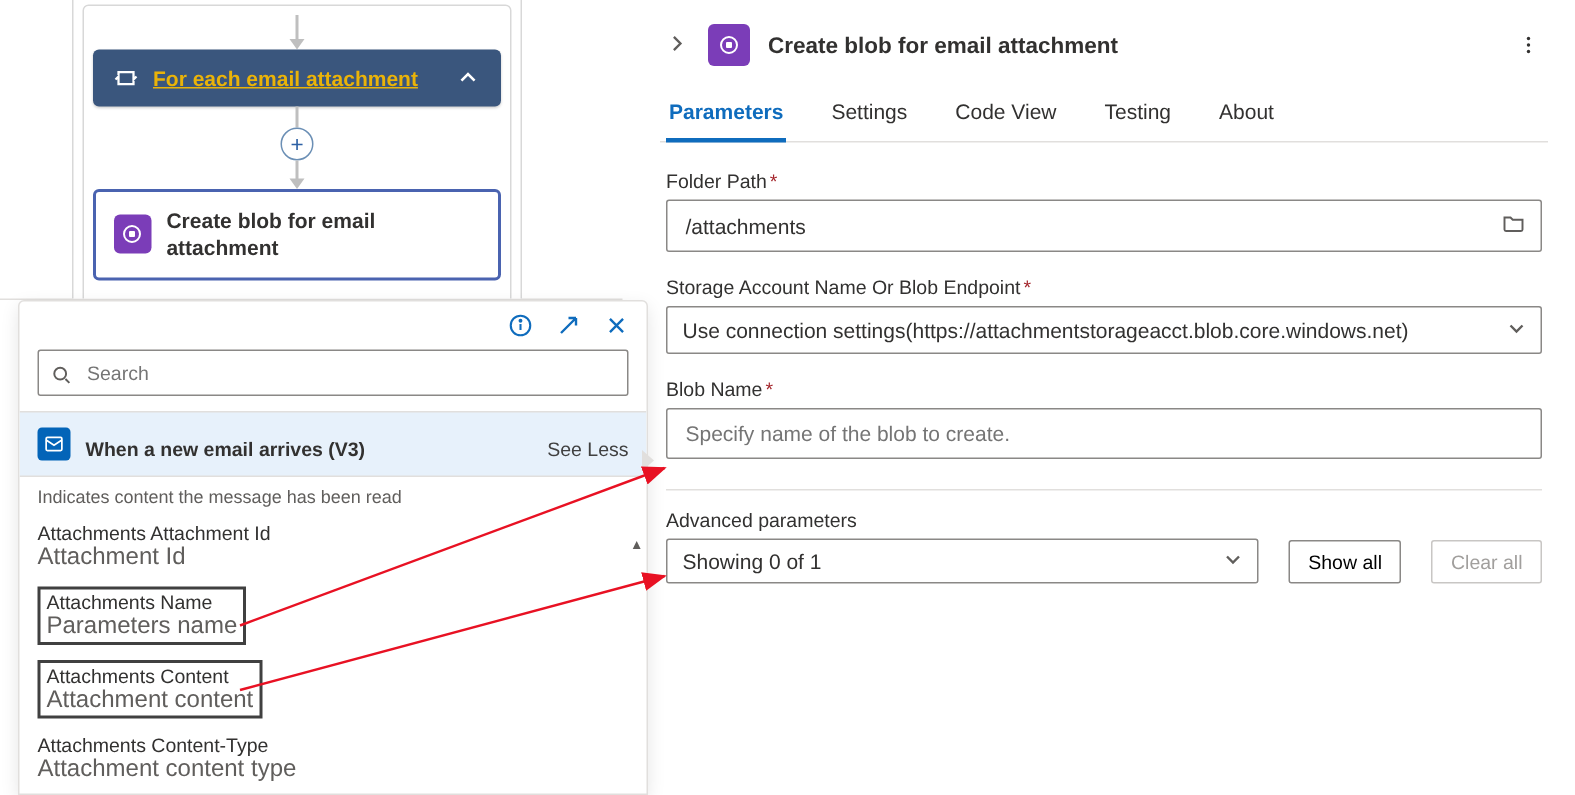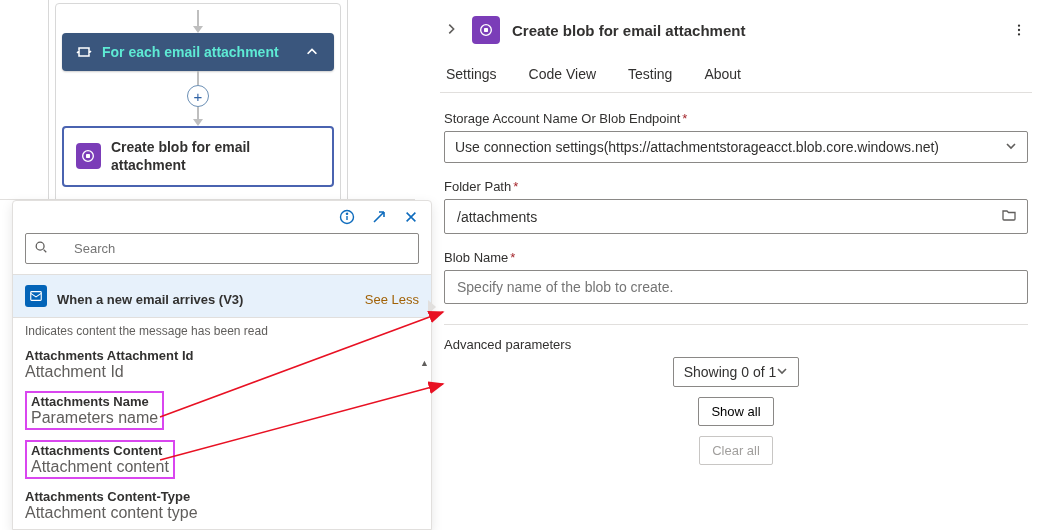--- a/index.html
+++ b/index.html
@@ -5,50 +5,50 @@
   * { box-sizing: border-box; }
   html, body { margin: 0; padding: 0; font-family: "Segoe UI", Arial, sans-serif; font-size: 13px; color: #323130; background: #ffffff; }
   #root { position: relative; width: 1050px; height: 530px; overflow: hidden; }
 
   
   .canvas-bg { position: absolute; left: 0; top: 0; width: 415px; height: 200px; border-bottom: 1px solid #e1dfdd; overflow: hidden; }
   .canvas-outer { position: absolute; left: 48px; top: -4px; width: 300px; border: 1px solid #d8d8d8; border-radius: 4px; background: #fff; }
   .canvas-inner { margin: 6px; border: 1px solid #d8d8d8; border-radius: 4px; padding: 6px 6px 20px 6px; }
   .vline { width: 2px; height: 18px; background: #bfbfbf; margin: 0 auto; }
   .arrowdown { width: 0; height: 0; border-left: 5px solid transparent; border-right: 5px solid transparent; border-top: 7px solid #bfbfbf; margin: -2px auto 0 auto; }
-  .foreach-card { background: #3a567d; color: #5eead4; border-radius: 4px; padding: 10px 14px; display: flex; align-items: center; gap: 10px; box-shadow: 0 1px 2px rgba(0,0,0,.2); }
+  .foreach-card { background: #3a567d; color: #eab308; border-radius: 4px; padding: 10px 14px; display: flex; align-items: center; gap: 10px; box-shadow: 0 1px 2px rgba(0,0,0,.2); text-decoration: underline; }
   .foreach-card .label { font-weight: 600; font-size: 14px; line-height: 1.3; flex: 1; }
   .chev-up { width: 16px; height: 16px; display: inline-flex; align-items: center; justify-content: center; }
   .chev-up svg { stroke: #fff; }
   .loop-icon { width: 16px; height: 16px; display: inline-flex; }
   .plus-circle { width: 22px; height: 22px; border-radius: 50%; border: 1px solid #6b8fb5; display: flex; align-items: center; justify-content: center; color: #2e61a5; margin: 0 auto; background: #fff; font-size: 15px; line-height: 1; }
   .create-card { border: 2px solid #4a63b0; border-radius: 4px; padding: 10px 12px; display: flex; align-items: center; gap: 10px; background: #fff; }
   .create-card .title { font-weight: 600; font-size: 14px; line-height: 1.3; }
   .blob-icon { width: 26px; height: 26px; border-radius: 4px; background: #7b3db8; display: flex; align-items: center; justify-content: center; }
   .blob-icon svg { fill: #fff; }
 
   
   .dyn-panel { position: absolute; left: 12px; top: 200px; width: 420px; bottom: 0; border: 1px solid #e1dfdd; border-radius: 4px 4px 0 0; background: #fff; box-shadow: 0 4px 12px rgba(0,0,0,.1); overflow: hidden; }
   .dyn-header { display: flex; justify-content: flex-end; gap: 16px; padding: 8px 12px 4px 12px; }
   .hicon { width: 16px; height: 16px; display: inline-flex; align-items: center; justify-content: center; color: #0f6cbd; cursor: pointer; }
   .search-wrap { padding: 4px 12px 10px 12px; }
-  .search-box { display: flex; align-items: flex-start; gap: 24px; border: 1px solid #8a8886; border-radius: 2px; padding: 6px 8px; }
+  .search-box { display: flex; align-items: flex-end; gap: 8px; border: 1px solid #8a8886; border-radius: 2px; padding: 6px 8px; }
   .search-box input { border: none; outline: none; flex: 1; font-size: 13px; }
   .search-ico { width: 14px; height: 14px; color: #605e5c; }
   .trigger-row { display: flex; align-items: flex-end; gap: 10px; padding: 10px 12px; background: #e7f1fb; border-top: 1px solid #e1dfdd; border-bottom: 1px solid #e1dfdd; }
   .trigger-row .ticon { width: 22px; height: 22px; background: #0364b8; border-radius: 3px; display: flex; align-items: center; justify-content: center; color: #fff; font-size: 11px; }
   .trigger-row .tname { font-weight: 600; flex: 1; }
-  .trigger-row .seeless { color: #a16207; font-size: 13px; cursor: pointer; }
+  .trigger-row .seeless { color: #404040; font-size: 13px; cursor: pointer; }
   .scrolltick { position: absolute; right: 2px; top: 84px; font-size: 9px; color: #605e5c; }
   .dyn-body { padding: 6px 12px 10px 12px; overflow: auto; }
   .desc-sub { color: #605e5c; font-size: 12px; margin-bottom: 10px; }
   .attr-item { margin: 8px 0 10px 0; }
-  .attr-item .atitle { font-weight: 700; font-size: 13px; }
+  .attr-item .atitle { font-weight: 400; font-size: 13px; }
   .attr-item .adesc { color: #605e5c; font-size: 16px; }
-  .redbox { border: 2px solid #d946ef; display: inline-block; padding: 1px 4px; }
+  .redbox { border: 2px solid #404040; display: inline-block; padding: 1px 4px; }
   .attr-name-wrap, .attr-content-wrap { margin: 10px 0 10px 0; }
 
   
   .detail { position: absolute; left: 430px; right: 0; top: 0; bottom: 0; padding: 10px 18px 10px 10px; overflow: hidden; }
   .detail-header { display: flex; align-items: center; gap: 12px; padding: 6px 4px 14px 4px; }
   .collapse-chev { width: 16px; height: 16px; color: #605e5c; cursor: pointer; }
   .detail-title { font-weight: 600; font-size: 15px; flex: 1; }
   .kebab { width: 18px; height: 18px; color: #323130; cursor: pointer; display: flex; align-items: center; justify-content: center; }
   .tabs { display: flex; gap: 28px; border-bottom: 1px solid #e1dfdd; padding: 0 4px; margin-bottom: 18px; }
   .tab { padding: 8px 2px 10px 2px; font-size: 14px; color: #323130; cursor: pointer; }
@@ -56,21 +56,21 @@
   .field { margin: 0 4px 16px 4px; }
   .field-label { font-size: 13px; margin-bottom: 5px; }
   .req { color: #a4262c; margin-left: 2px; }
   .select, .textinput { width: 100%; border: 1px solid #8a8886; border-radius: 2px; padding: 7px 10px; font-size: 14px; display: flex; align-items: center; background: #fff; }
   .select .sval { flex: 1; }
   .select .caret { width: 12px; color: #605e5c; }
   .textinput input { border: none; outline: none; width: 100%; font-size: 14px; color: #323130; }
   .textinput .foldicon { color: #605e5c; }
   .placeholder { color: #767676; }
   .hr { border-top: 1px solid #e1dfdd; margin: 20px 4px 12px 4px; }
-  .adv-row { display: flex; align-items: center; gap: 10px; margin: 0 4px; flex-direction: column; }
+  .adv-row { display: flex; align-items: center; gap: 20px; margin: 0 4px; }
   .adv-select { flex: 1; border: 1px solid #8a8886; border-radius: 2px; padding: 6px 10px; font-size: 14px; display: flex; align-items: center; }
   .adv-select .caret { width: 12px; color: #605e5c; margin-left: auto; }
   .btn { border: 1px solid #8a8886; border-radius: 2px; padding: 6px 12px; font-size: 13px; background: #fff; cursor: pointer; }
   .btn.disabled { color: #a19f9d; border-color: #c8c6c4; cursor: default; }
   .adv-label { font-size: 13px; margin: 0 4px 5px 4px; }
 
   
   .arrow-svg { position: absolute; left: 0; top: 0; width: 1050px; height: 530px; pointer-events: none; }
 
   .flyout-caret { position: absolute; left: 428px; top: 300px; width: 0; height: 0; border-top: 7px solid transparent; border-bottom: 7px solid transparent; border-left: 8px solid #e1dfdd; }
@@ -211,45 +211,46 @@
       <span class="kebab">
         <svg viewBox="0 0 16 16" width="14" height="14" fill="#323130">
             <circle cx="8" cy="3" r="1.3"></circle>
             <circle cx="8" cy="8" r="1.3"></circle>
             <circle cx="8" cy="13" r="1.3"></circle>
           </svg>
       </span>
     </div>
 
     <div class="tabs">
+      <div class="tab active">Parameters</div>
       <div class="tab">Settings</div>
       <div class="tab">Code View</div>
       <div class="tab">Testing</div>
       <div class="tab">About</div>
+    </div>
+
+    <div class="field">
+      <div class="field-label"><span>Folder Path</span><span class="req">*</span></div>
+      <div class="textinput">
+        <input type="text" value="/attachments" style="">
+        <span class="foldicon">
+          <svg viewBox="0 0 16 16" width="16" height="16" fill="none" stroke="#605e5c" stroke-width="1.3">
+              <path d="M2 4h4l1.5 1.5H14V12a1 1 0 0 1-1 1H3a1 1 0 0 1-1-1V4z"></path>
+            </svg>
+        </span>
+      </div>
     </div>
 
     <div class="field">
       <div class="field-label"><span>Storage Account Name Or Blob Endpoint</span><span class="req">*</span></div>
       <div class="select">
         <span class="sval">Use connection settings(https://attachmentstorageacct.blob.core.windows.net)</span>
         <span class="caret">
           <svg viewBox="0 0 12 12" width="12" height="12" fill="none" stroke="#605e5c" stroke-width="1.6">
               <path d="M2 4l4 4 4-4"></path>
-            </svg>
-        </span>
-      </div>
-    </div>
-
-    <div class="field">
-      <div class="field-label"><span>Folder Path</span><span class="req">*</span></div>
-      <div class="textinput">
-        <input type="text" value="/attachments" style="">
-        <span class="foldicon">
-          <svg viewBox="0 0 16 16" width="16" height="16" fill="none" stroke="#605e5c" stroke-width="1.3">
-              <path d="M2 4h4l1.5 1.5H14V12a1 1 0 0 1-1 1H3a1 1 0 0 1-1-1V4z"></path>
             </svg>
         </span>
       </div>
     </div>
 
     <div class="field">
       <div class="field-label"><span>Blob Name</span><span class="req">*</span></div>
       <div class="textinput">
         <input class="placeholder" type="text" placeholder="Specify name of the blob to create." style="">
       </div>

